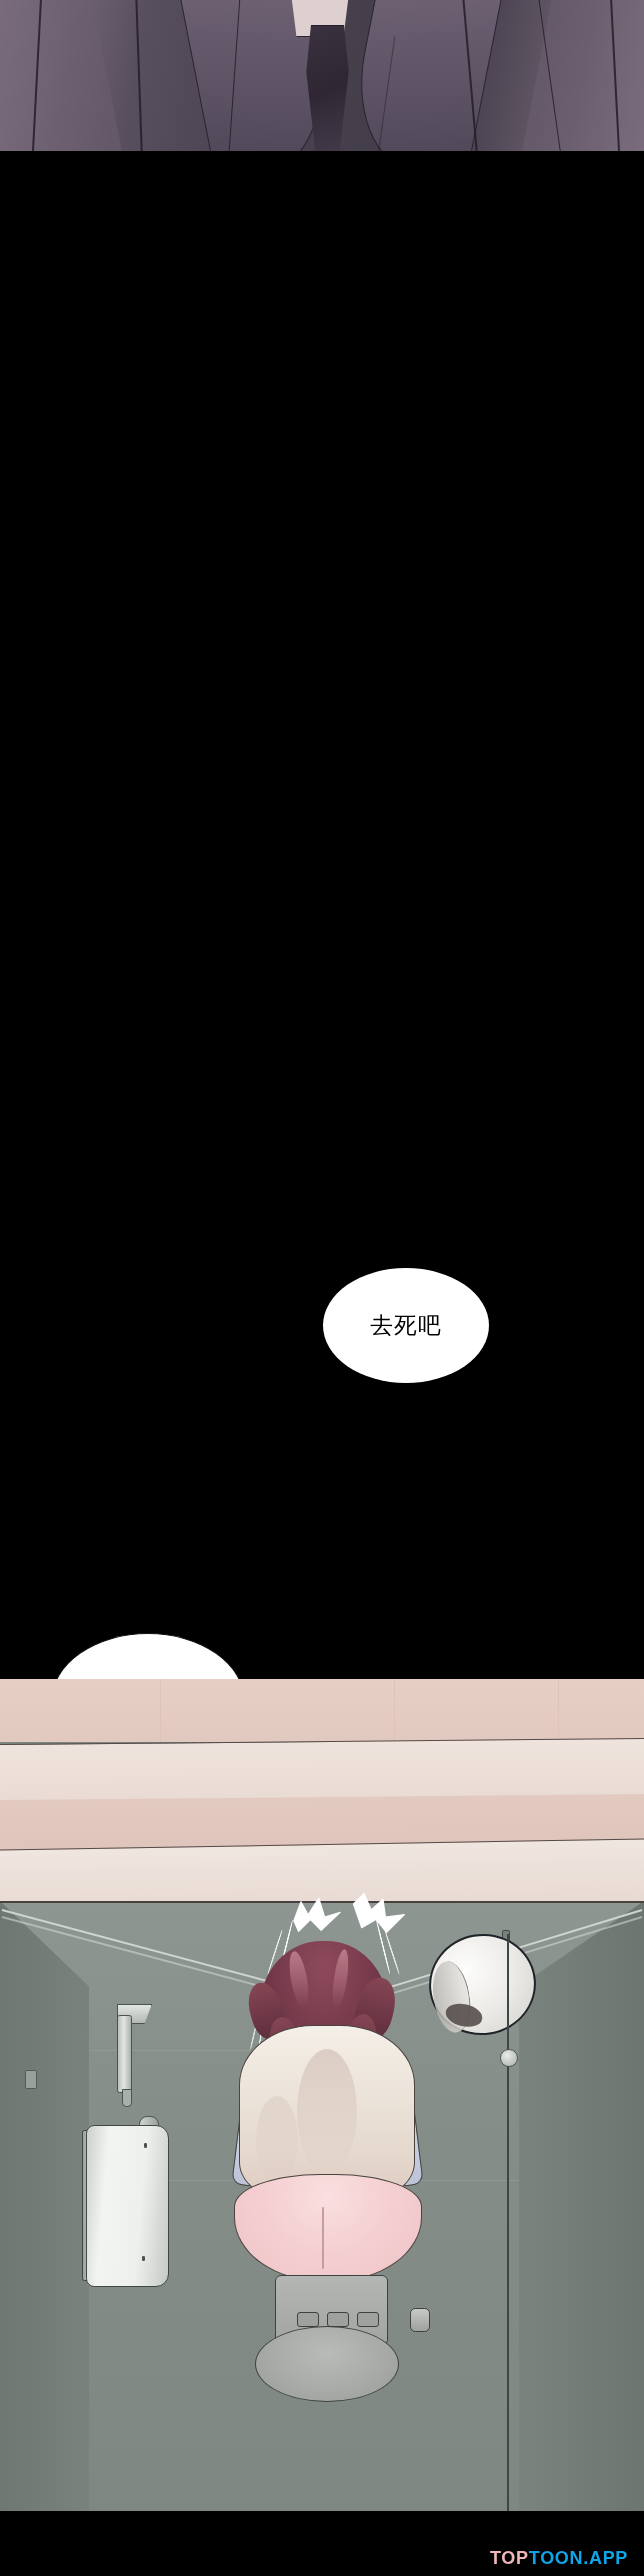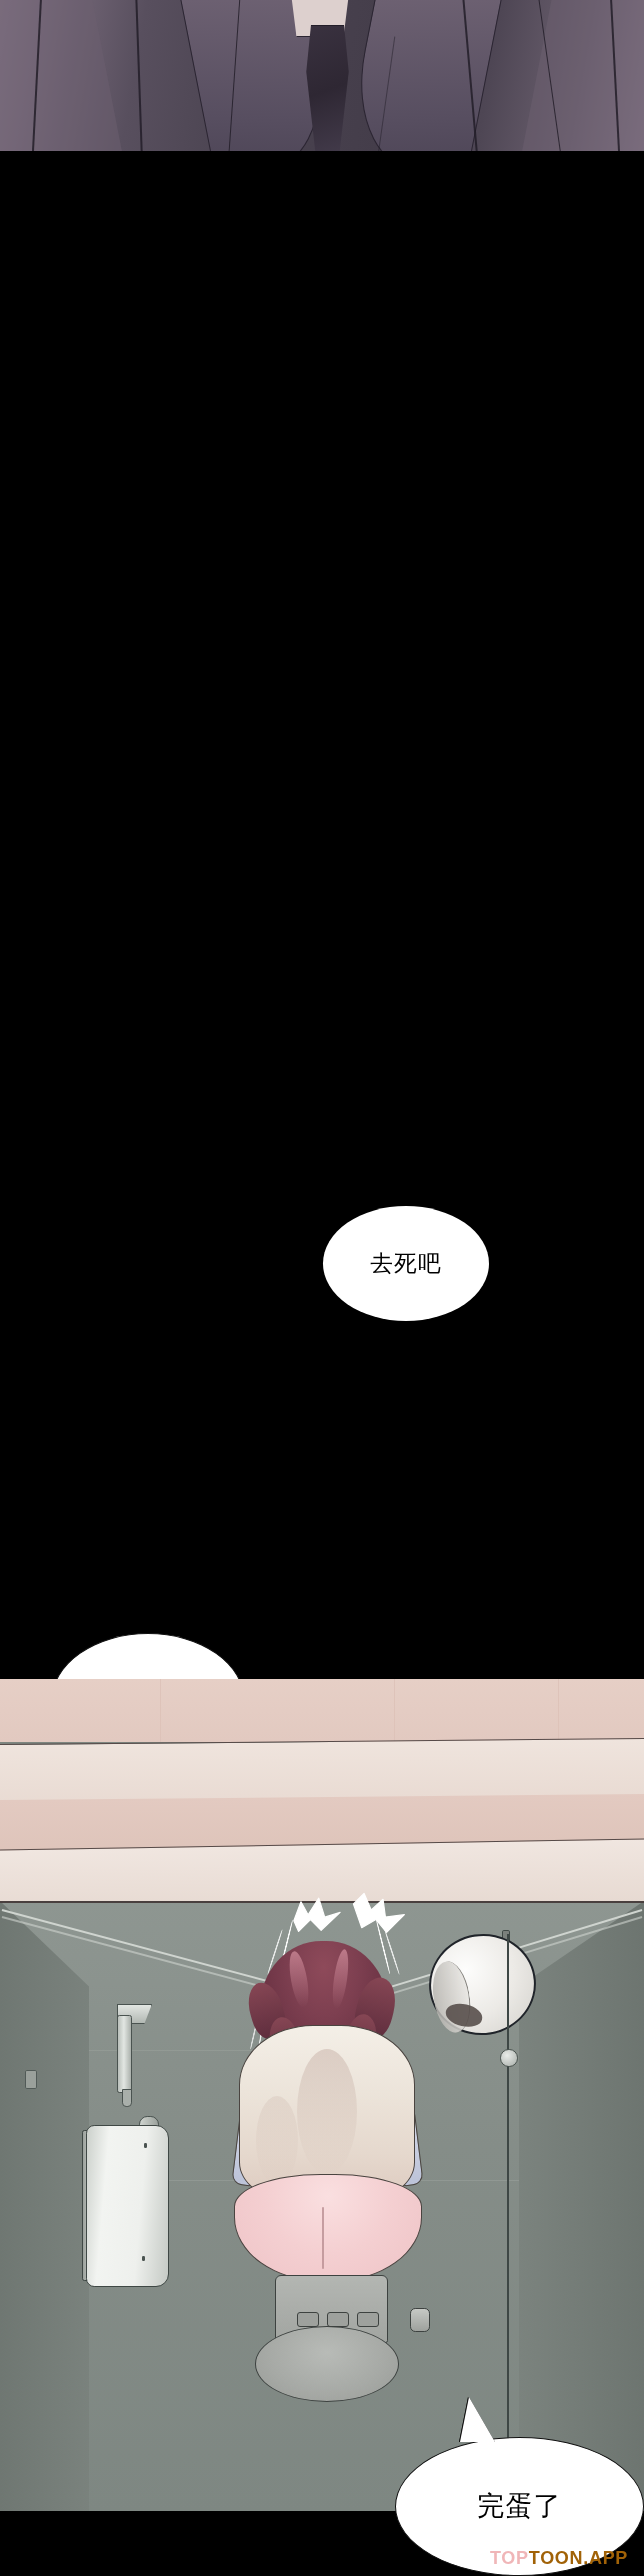--- a/index.html
+++ b/index.html
@@ -101,21 +101,21 @@
     white-space: nowrap;
   }
 
   #bubble-1 {
     left: 70px; top: 933px;
     width: 166px; height: 115px;
   }
   #bubble-1 .bubble-text { font-size: 22.7px; }
 
   #bubble-2 {
-    left: 323px; top: 1206px;
+    left: 323px; top: 1268px;
     width: 166px; height: 115px; text-align: center;
   }
   #bubble-2 .bubble-text { font-size: 22.7px; }
 
   #bubble-3 {
     left: 51px; top: 1633px;
     width: 194px; height: 137px;
   }
   #bubble-3 .bubble-text { font-size: 24px; }
 
@@ -470,21 +470,21 @@
   .watermark {
     position: absolute;
     left: 490px; top: 2548px;
     font-size: 18px;
     font-weight: bold;
     letter-spacing: 0.7px;
     z-index: 60;
     font-family: "Liberation Sans", "DejaVu Sans", sans-serif;
   }
   .wm-top { color: #f0b6b8; }
-  .wm-toon { color: #a16207; }
+  .wm-toon { color: #0ea5e9; }
 </style>
 </head>
 <body>
 
 <div id="comic">
 
   <div class="panel-suit">
     <div class="suit-shoulder-l"></div>
     <div class="suit-shoulder-r"></div>
     <div class="suit-lapel-l"></div>
@@ -613,23 +613,19 @@
       <div class="toilet-hinge" style="left:297px;"></div>
       <div class="toilet-hinge" style="left:327px;"></div>
       <div class="toilet-hinge" style="left:357px;"></div>
       <div class="toilet-seat"></div>
       <div class="toilet-lever"></div>
     </div>
   </div>
 
   <div class="bottom-black"></div>
 
-  <div class="bubble outline" id="bubble-4">
-    <span class="bubble-text">完蛋了</span>
-    <span class="tail"></span>
-  </div>
 
   <div class="watermark">
     <span class="wm-top">TOP</span><span class="wm-toon">TOON.APP</span>
   </div>
 
 </div>
 
 
 </body></html>

